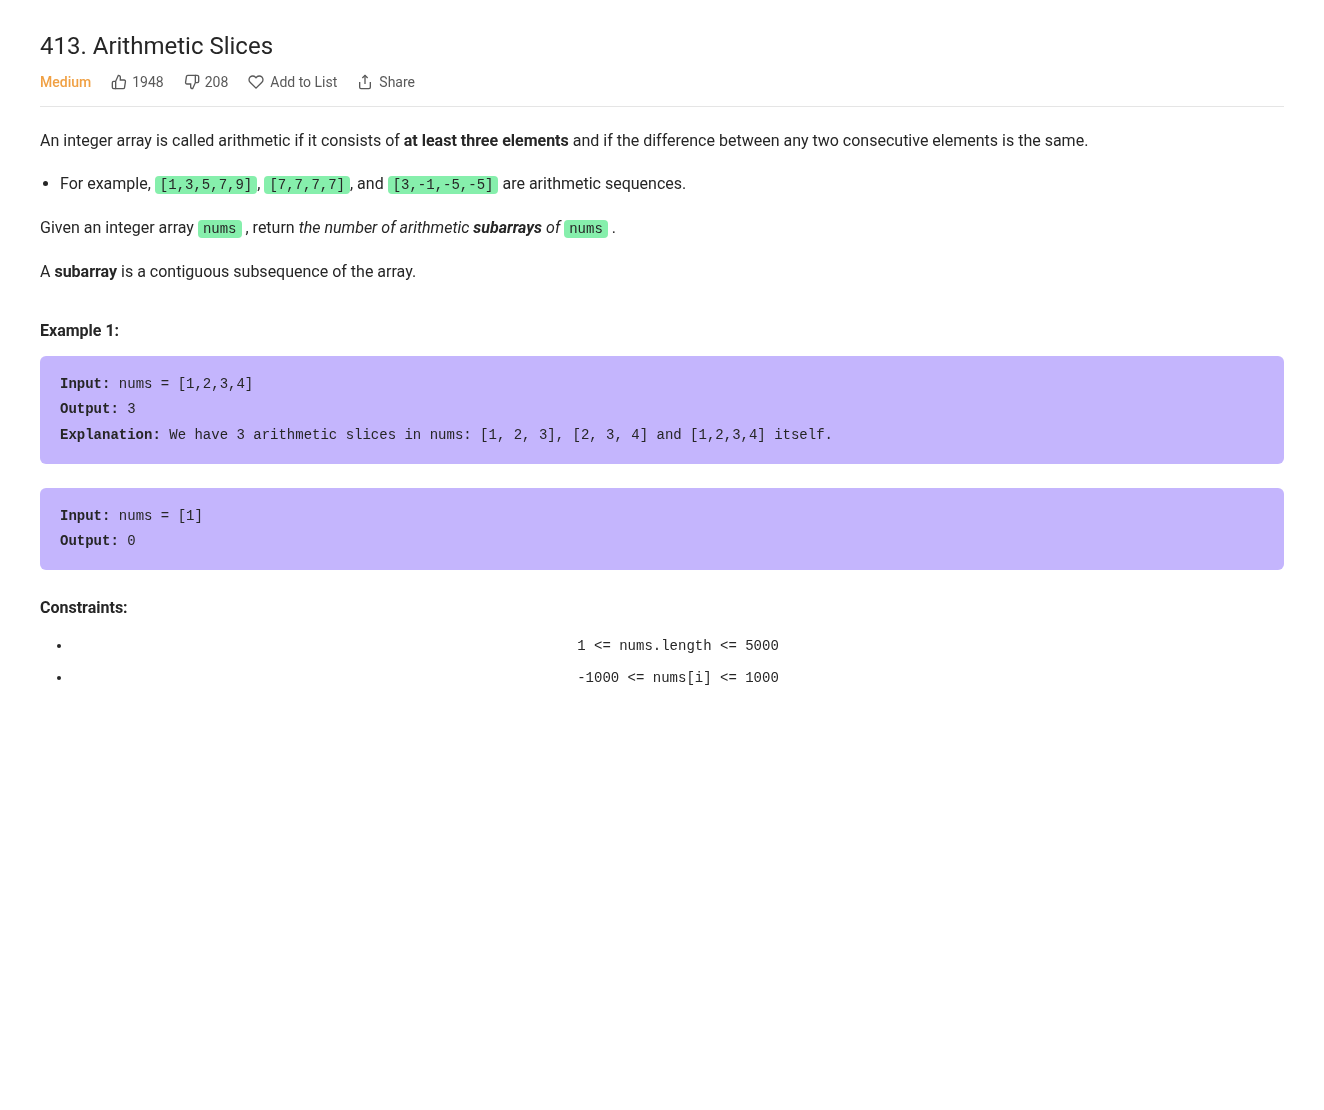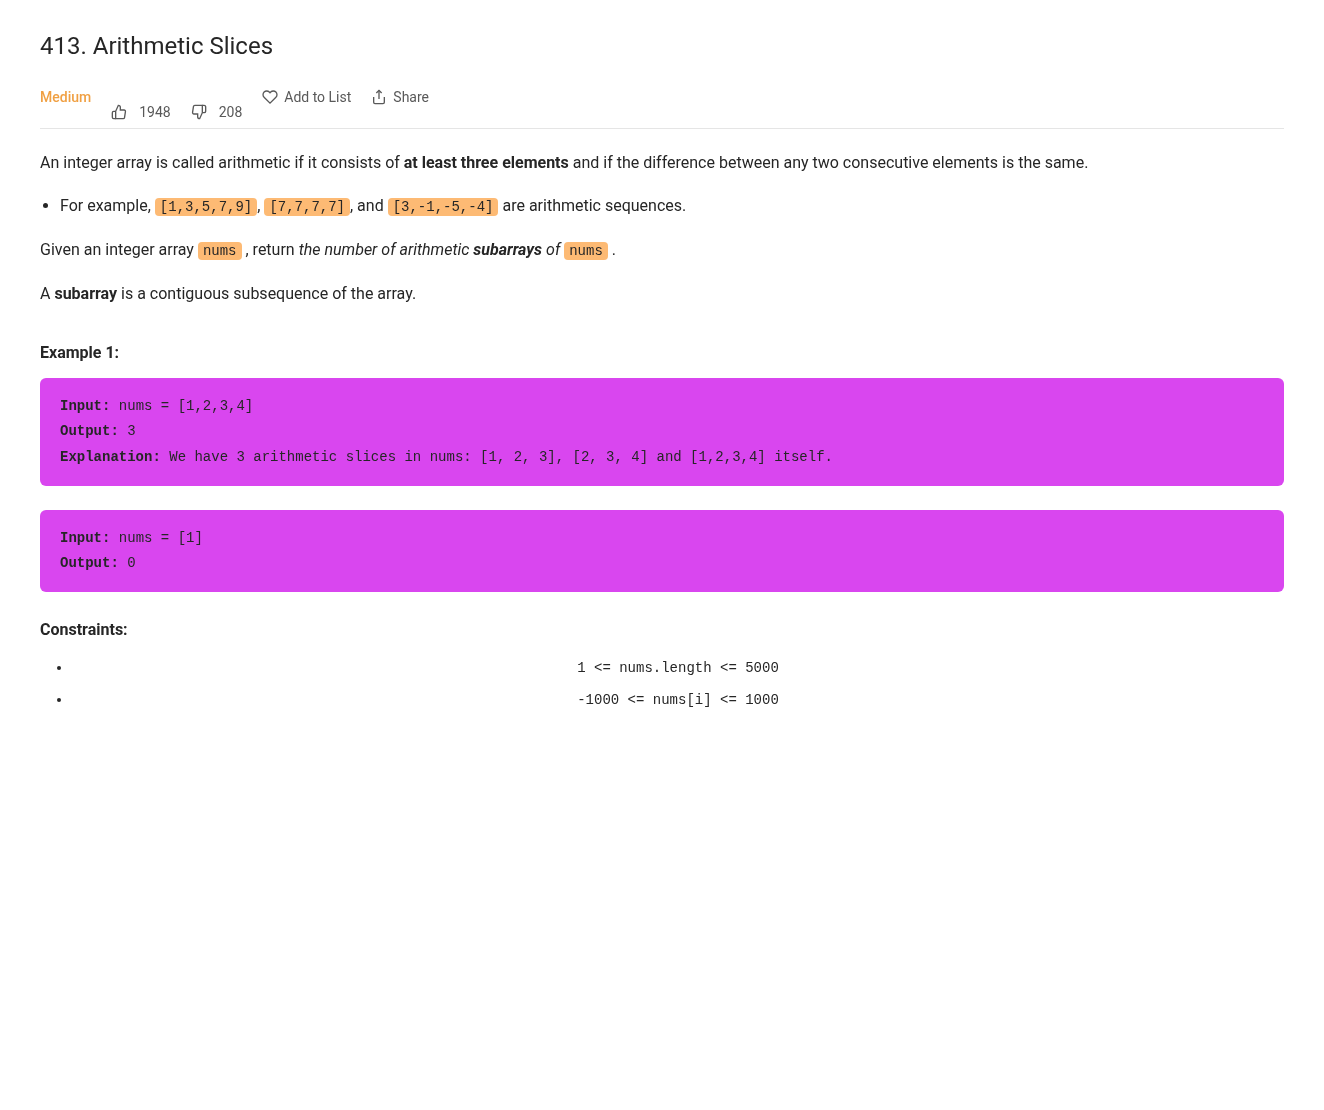--- a/index.html
+++ b/index.html
@@ -22,39 +22,38 @@
       font-weight: 400;
       color: #262626;
       margin-bottom: 14px;
     }
 
     .meta-bar {
       display: flex;
       align-items: center;
       gap: 20px;
       margin-bottom: 20px;
-      padding-bottom: 8px;
+      padding-bottom: 16px;
       border-bottom: 1px solid #e5e5e5;
     }
 
     .difficulty-badge {
       color: #f0a043;
       font-size: 14px;
       font-weight: 500;
       cursor: pointer;
     }
 
     .meta-item {
       display: flex;
       align-items: center;
-      gap: 12px;
+      gap: 5px;
       font-size: 14px;
       color: #595959;
       cursor: pointer;
-      margin-top: 30px;
     }
 
     .meta-item svg {
       width: 16px;
       height: 16px;
     }
 
     .meta-action {
       display: flex;
       align-items: center;
@@ -78,21 +77,21 @@
       margin: 12px 0 16px 20px;
       list-style: disc;
     }
 
     .bullet-list li {
       margin-bottom: 6px;
       line-height: 1.7;
     }
 
     code.inline {
-      background: #fdba74;
+      background: #86efac;
       border-radius: 4px;
       padding: 1px 5px;
       font-family: "SFMono-Regular", Consolas, "Liberation Mono", Menlo, monospace;
       font-size: 14px;
       color: #262626;
     }
 
     strong {
       font-weight: 700;
     }
@@ -102,21 +101,21 @@
     }
 
     .example-title {
       font-weight: 700;
       font-size: 16px;
       margin-top: 32px;
       margin-bottom: 12px;
     }
 
     .code-block {
-      background: #d946ef;
+      background: #c4b5fd;
       border-radius: 6px;
       padding: 16px 20px;
       font-family: "SFMono-Regular", Consolas, "Liberation Mono", Menlo, monospace;
       font-size: 14px;
       line-height: 1.8;
       margin-bottom: 24px;
       color: #262626;
       white-space: pre;
     }
 
@@ -187,21 +186,21 @@
 </div>
 
 <div class="content-area">
 
   <p class="description-para">
     <span>An integer array is called arithmetic if it consists of </span><strong>at least three elements</strong><span> and if the difference between any two consecutive elements is the same.</span>
   </p>
 
   <ul class="bullet-list">
     <li>
-      <span>For example, </span><code class="inline">[1,3,5,7,9]</code><span>, </span><code class="inline">[7,7,7,7]</code><span>, and </span><code class="inline">[3,-1,-5,-4]</code><span> are arithmetic sequences.</span>
+      <span>For example, </span><code class="inline">[1,3,5,7,9]</code><span>, </span><code class="inline">[7,7,7,7]</code><span>, and </span><code class="inline">[3,-1,-5,-5]</code><span> are arithmetic sequences.</span>
     </li>
   </ul>
 
   <p class="description-para">
     <span>Given an integer array </span><code class="inline">nums</code><span> , return </span><em><span>the number of arithmetic </span><strong>subarrays</strong><span> of </span></em><code class="inline">nums</code><span> .</span>
   </p>
 
   <p class="description-para">
     <span>A </span><strong>subarray</strong><span> is a contiguous subsequence of the array.</span>
   </p>

